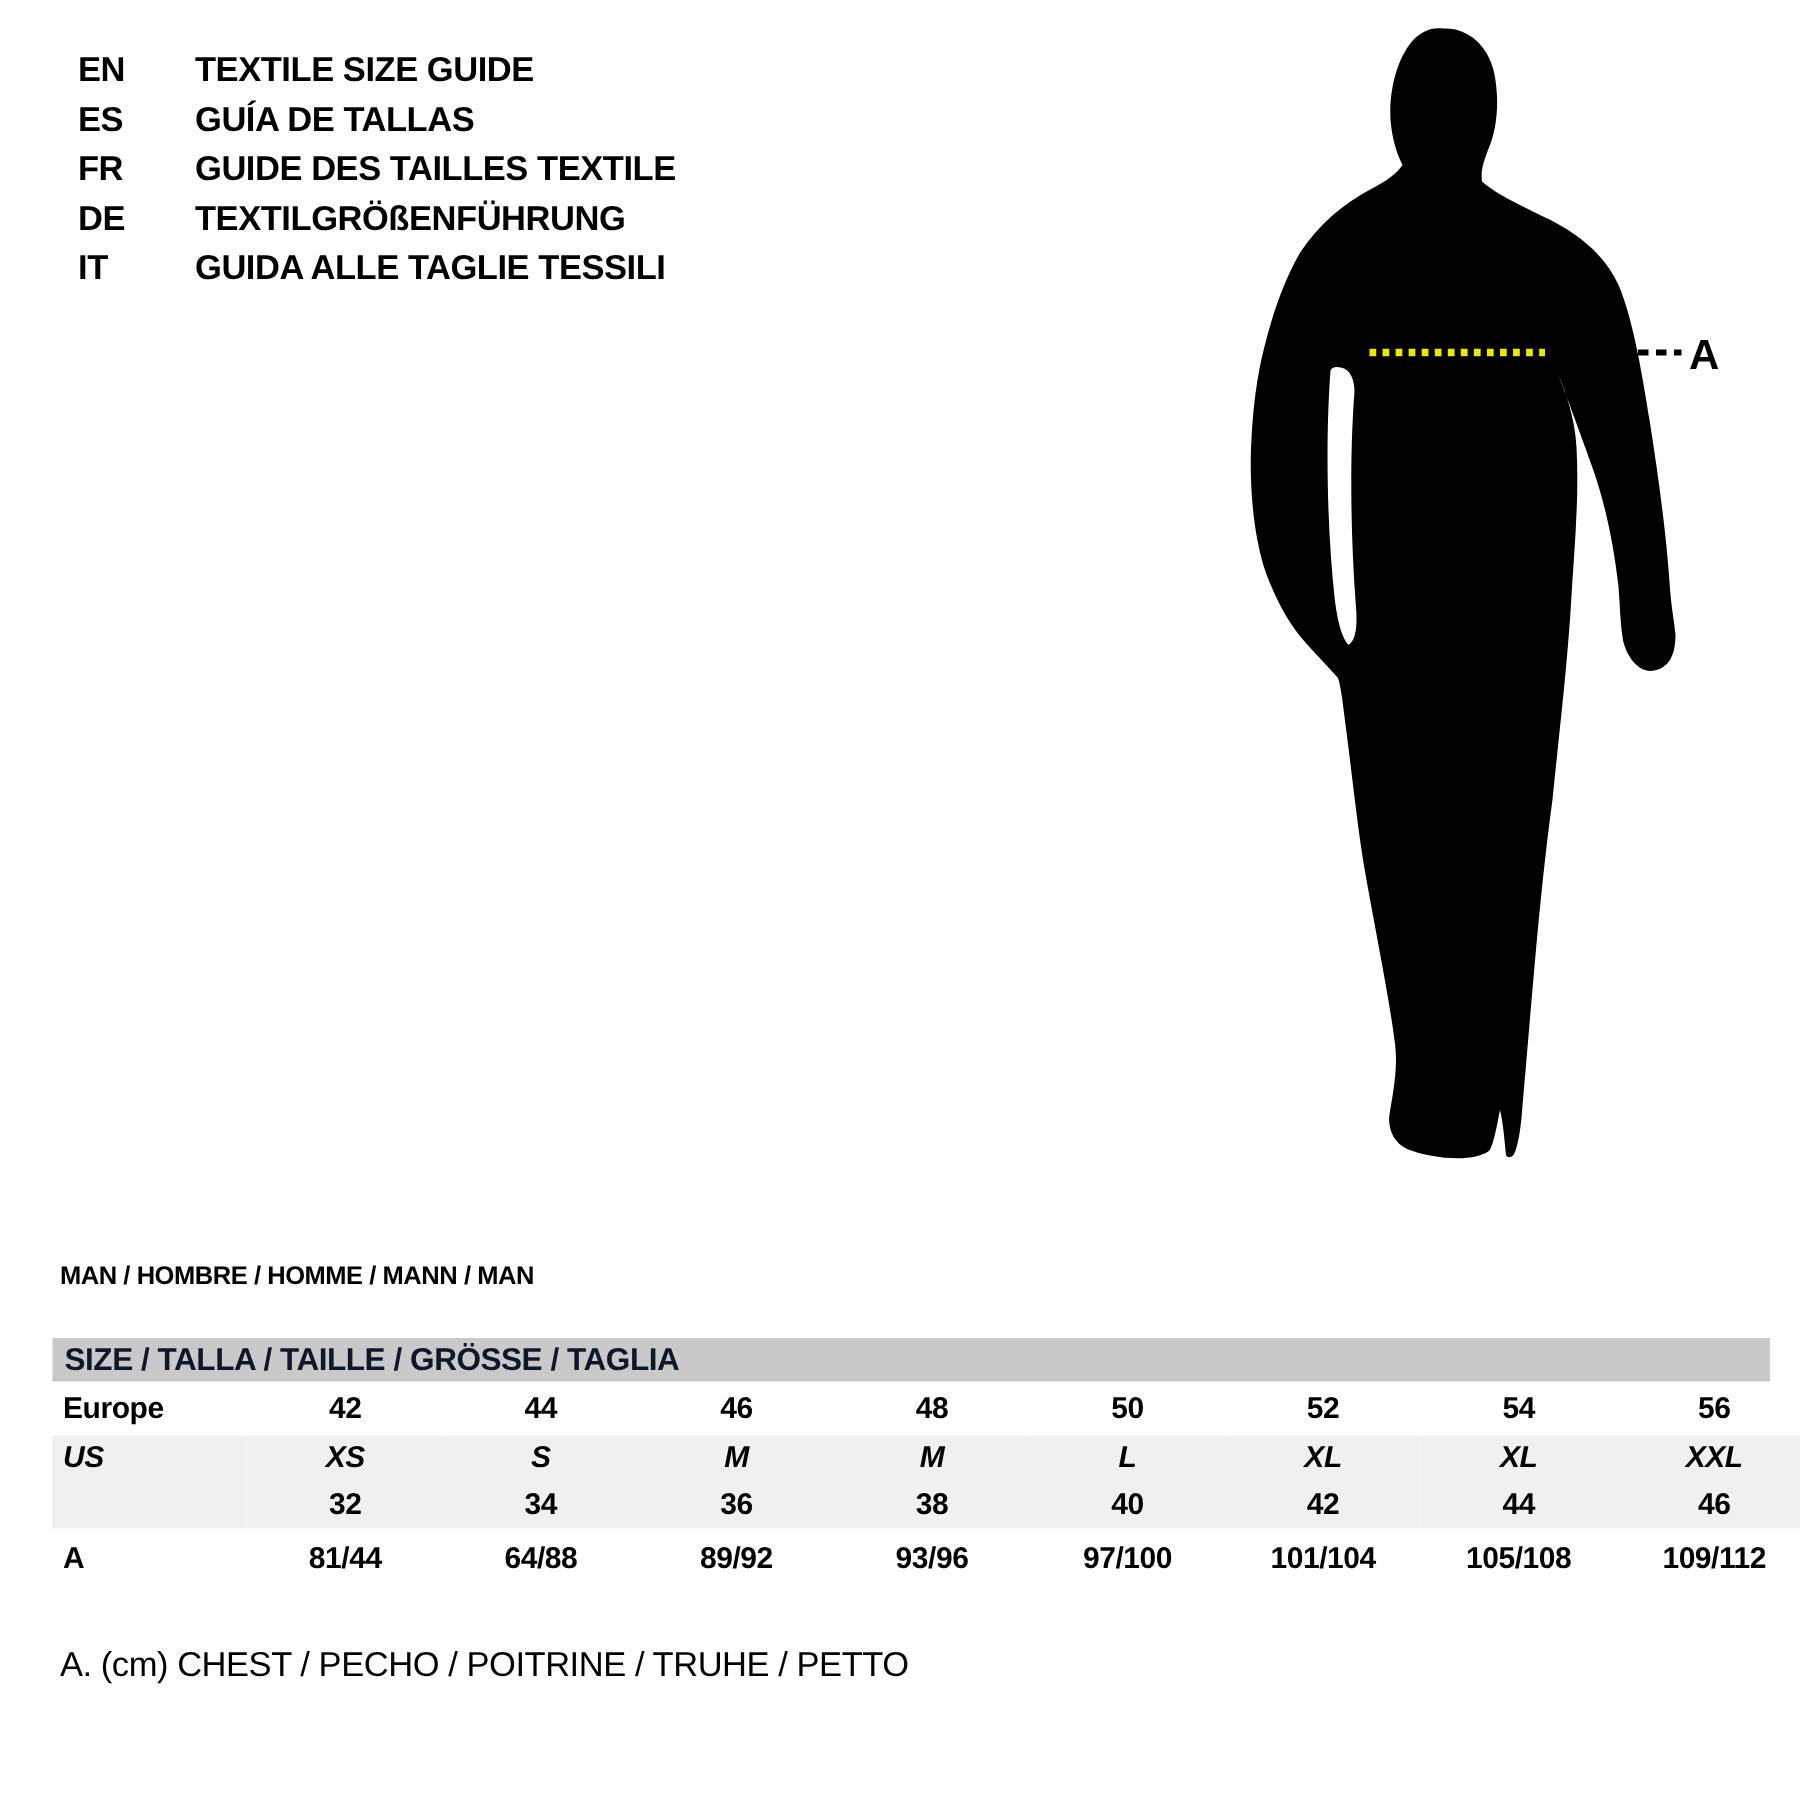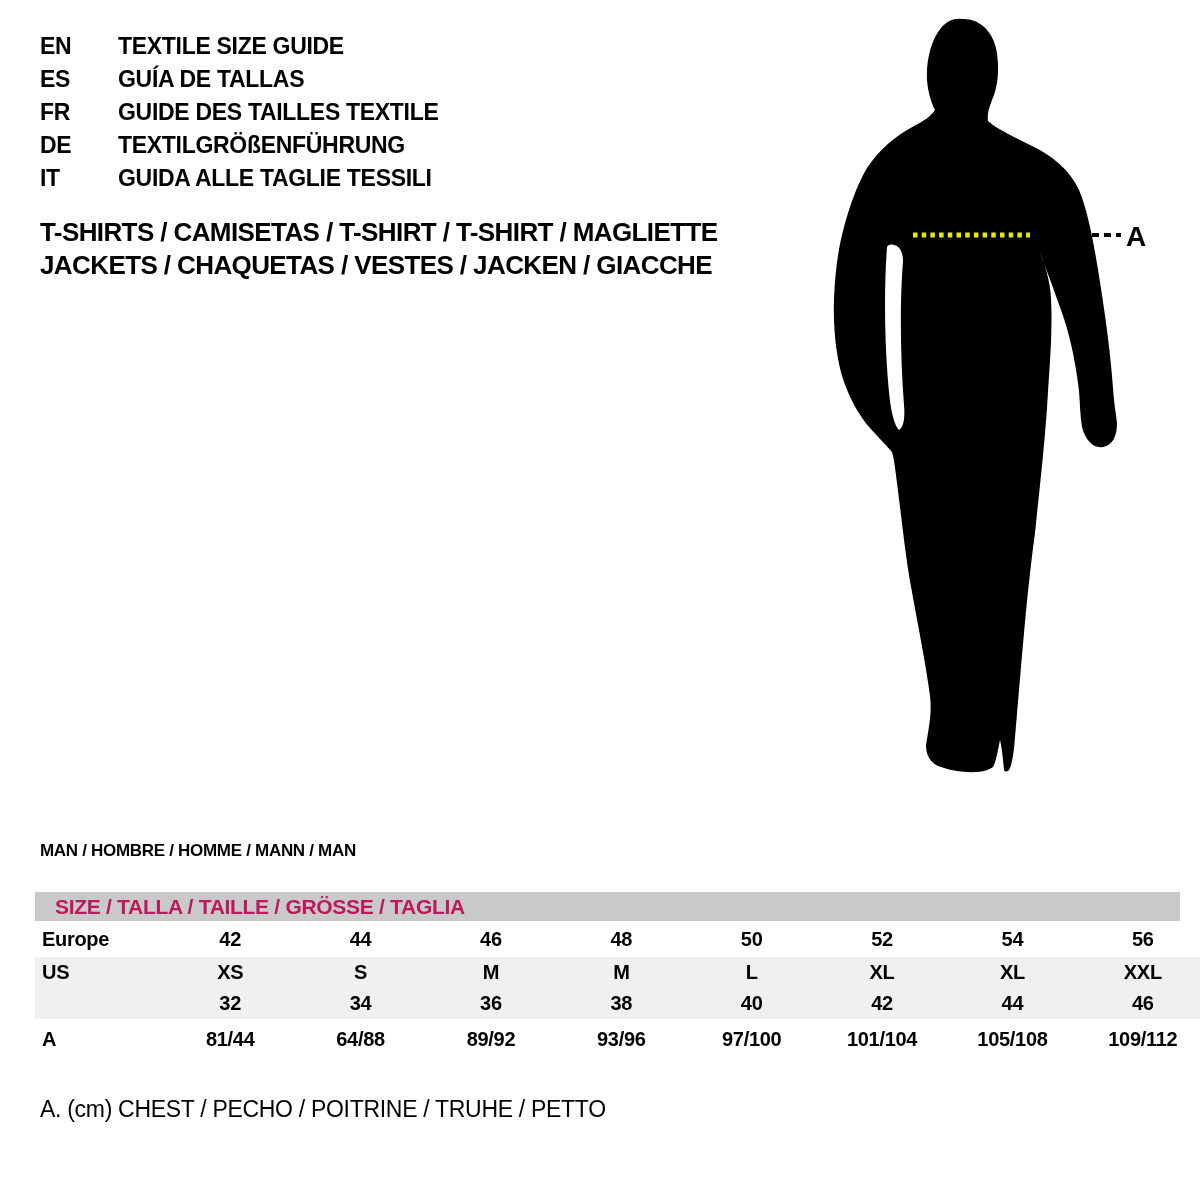--- a/index.html
+++ b/index.html
@@ -1,47 +1,47 @@
 <!DOCTYPE html>
 <html><head>
 <meta charset="utf-8">
 <style>
   * { margin:0; padding:0; box-sizing:border-box; }
   html,body { width:1200px; height:1200px; background:#fff; }
   body { font-family:"Liberation Sans", sans-serif; color:#000; }
   .canvas { position:relative; width:1200px; height:1200px; overflow:hidden; background:#fff; }
 
   
-  .lang-list { position:absolute; left:40px; top:30px; }
+  .lang-list { position:absolute; left:52px; top:30px; }
   .lang-row { display:flex; height:33px; align-items:center;
               font-weight:bold; font-size:23px; letter-spacing:-0.3px; }
   .lang-code { width:78px; flex:0 0 78px; }
 
   
   .products { position:absolute; left:40px; top:216px;
               font-weight:bold; font-size:26px; line-height:33px; letter-spacing:-0.6px; }
 
   
   .figure-wrap { position:absolute; left:825px; top:15px; width:330px; height:780px; }
   .figure-wrap svg { display:block; }
 
   
   .section-title { position:absolute; left:40px; top:841px;
                    font-weight:bold; font-size:17px; letter-spacing:-0.3px; }
 
   
   .table-wrap { position:absolute; left:35px; top:892px; width:1145px; }
-  .table-header { background:#c9c9c9; height:29px; line-height:29px; padding-left:20px;
-                  font-weight:bold; font-size:21px; color:#be185d; letter-spacing:-0.3px; }
+  .table-header { background:#c9c9c9; height:29px; line-height:29px; padding-left:8px;
+                  font-weight:bold; font-size:21px; color:#0f172a; letter-spacing:-0.3px; }
   table.sizes { width:1173px; border-collapse:collapse; table-layout:fixed;
                 font-weight:bold; font-size:20px; letter-spacing:-0.3px; }
   table.sizes td { text-align:center; vertical-align:middle; padding:0; }
   table.sizes td.row-label { text-align:left; padding-left:7px; }
   tr.r0 td { height:36px; }
-  tr.r1 td { height:31px; }
+  tr.r1 td { height:31px;font-style:italic; }
   tr.r2 td { height:31px; }
   tr.r3 td { height:40px; }
   tr.shaded { background:#f0f0f0; }
 
   
   .footnote { position:absolute; left:40px; top:1096px;
               font-weight:normal; font-size:23px; letter-spacing:-0.3px; }
 </style>
 </head>
 <body>
@@ -64,24 +64,20 @@
     <div class="lang-row">
       <span class="lang-code">DE</span>
       <span class="lang-label">TEXTILGRÖßENFÜHRUNG</span>
     </div>
     <div class="lang-row">
       <span class="lang-code">IT</span>
       <span class="lang-label">GUIDA ALLE TAGLIE TESSILI</span>
     </div>
   </div>
 
-  <div class="products">
-    <div>T-SHIRTS / CAMISETAS / T-SHIRT / T-SHIRT / MAGLIETTE</div>
-    <div>JACKETS / CHAQUETAS / VESTES / JACKEN / GIACCHE</div>
-  </div>
 
   <div class="figure-wrap">
     <svg width="330" height="780" viewBox="0 0 330 780" xmlns="http://www.w3.org/2000/svg">
       <path fill="#000000" fill-rule="evenodd" d="
         M137,4
         C153,3 167,15 171,33
         C175,52 173,72 167,85
         C164,93 162,99 163,106
         C172,114 187,121 203,129
         C227,140 245,155 254,175

